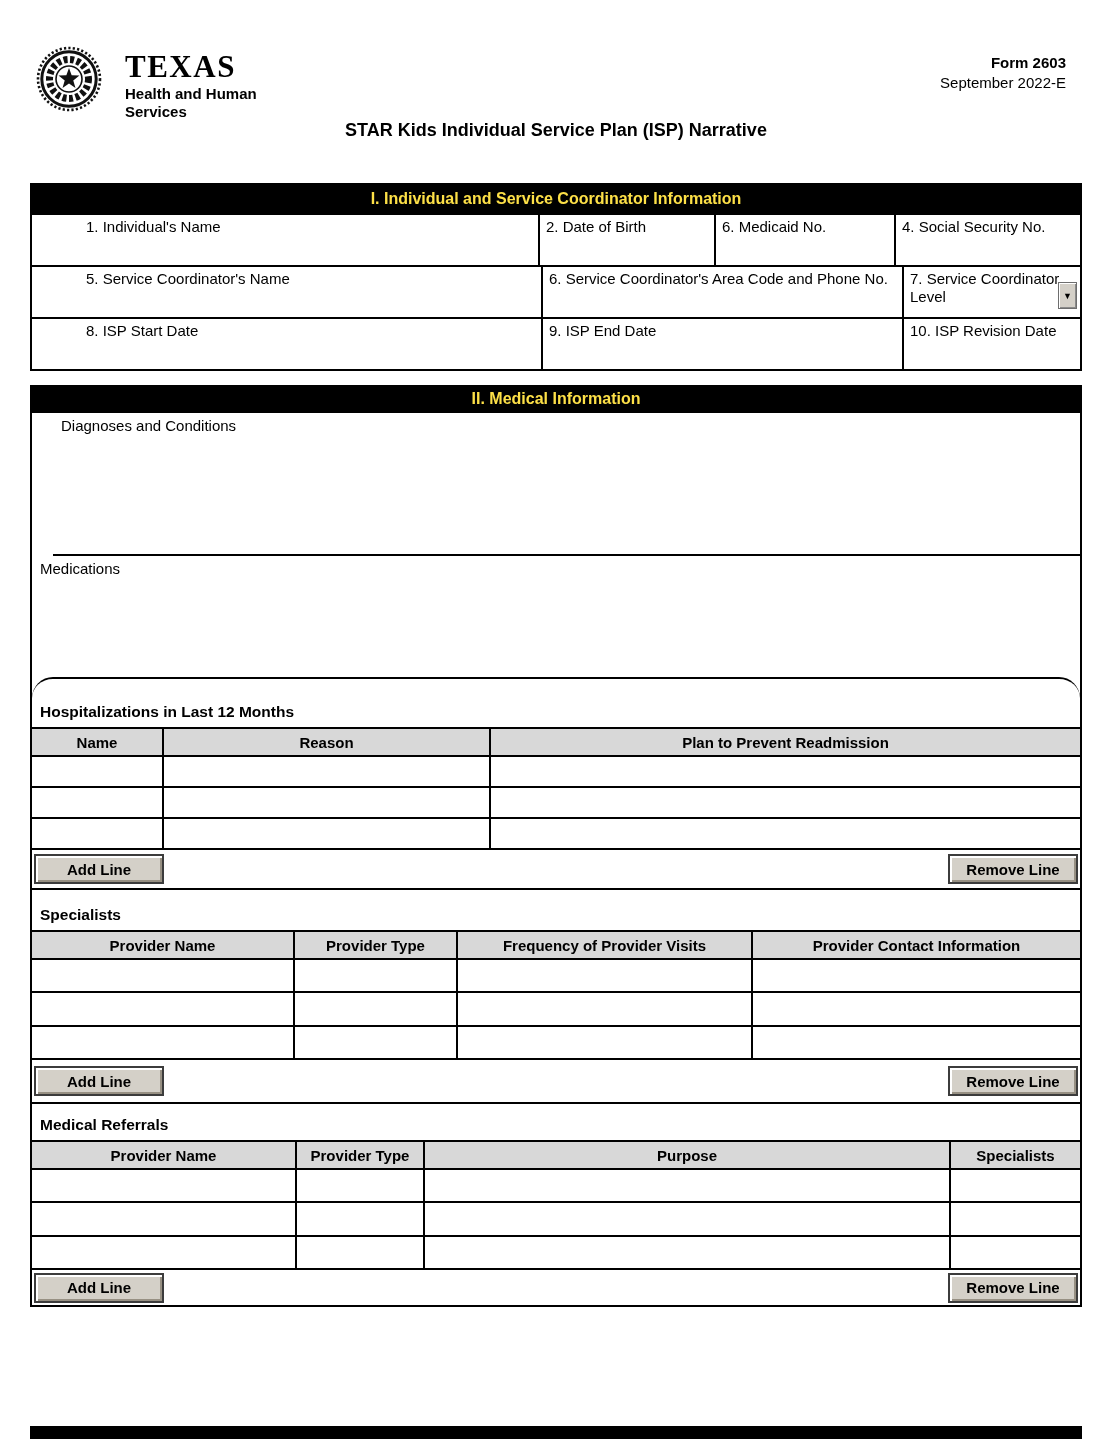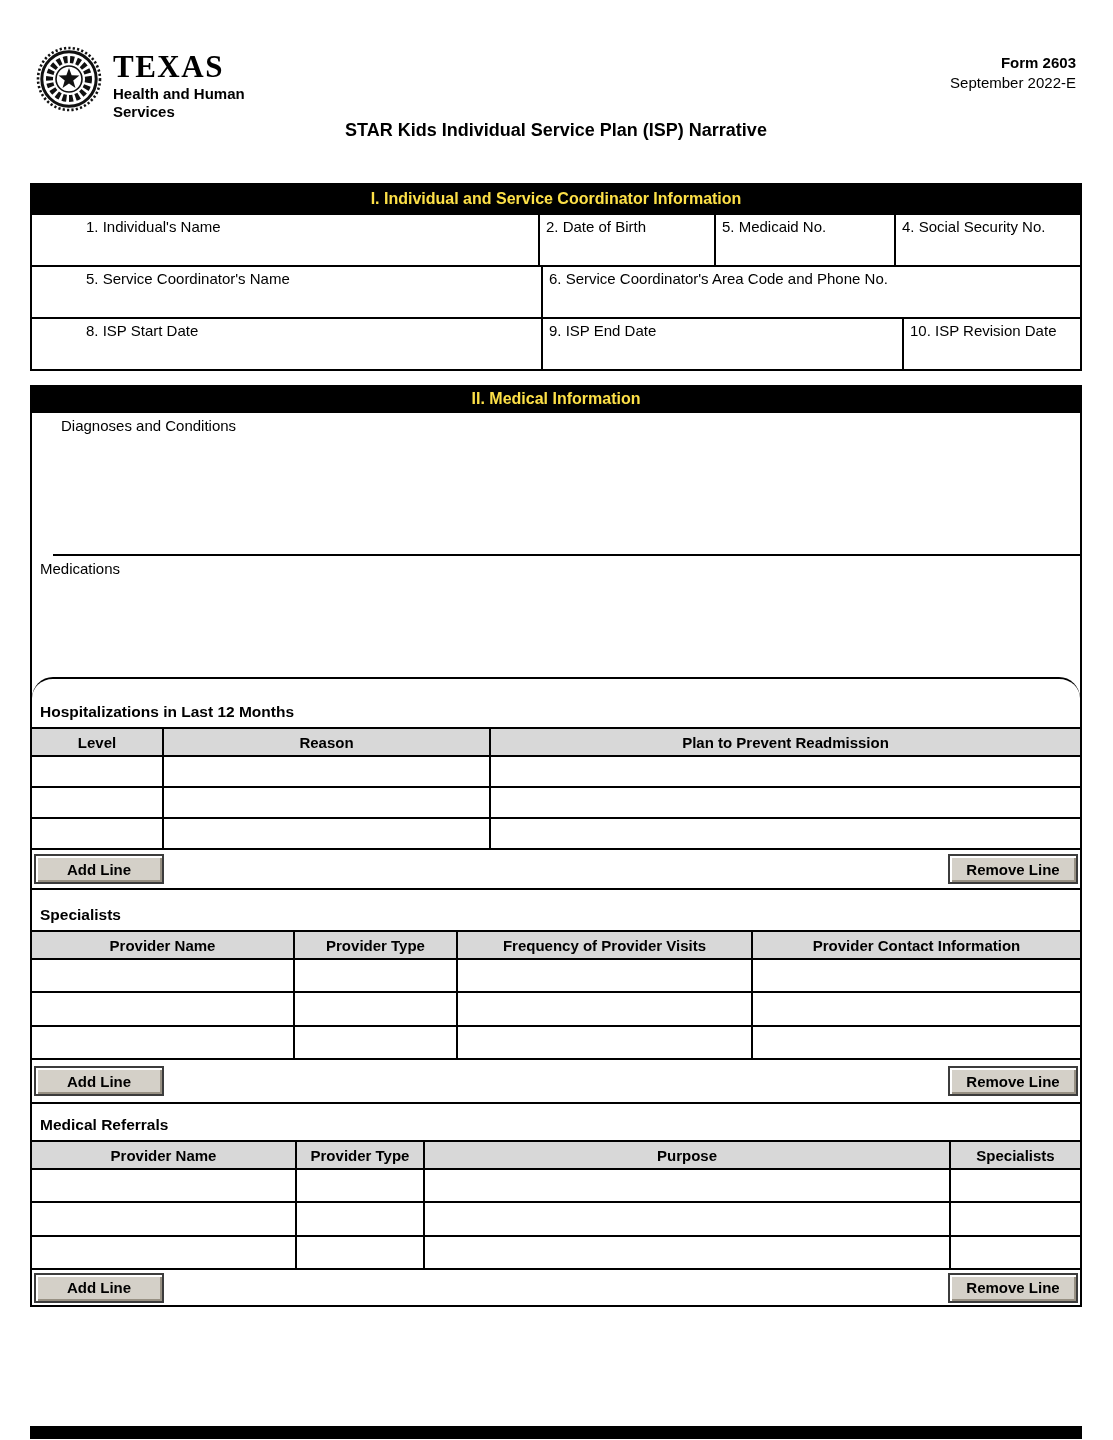--- a/index.html
+++ b/index.html
@@ -5,25 +5,25 @@
   * { margin:0; padding:0; box-sizing:border-box; }
   html,body { background:#fff; }
   .page {
     position:relative; width:1113px; height:1440px; background:#ffffff;
     font-family:"Liberation Sans", sans-serif; color:#000; overflow:hidden;
   }
 
   
   .logo { position:absolute; left:36px; top:46px; display:flex; align-items:flex-start; }
   .seal { width:66px; height:66px; }
-  .logo-text { margin-left:11px; padding-top:5px; }
+  .logo-text { margin-left:23px; padding-top:5px; }
   .logo-texas { font-family:"Liberation Serif", serif; font-size:31px; font-weight:600; letter-spacing:1.5px; line-height:1; }
   .logo-sub { font-size:15px; font-weight:bold; line-height:1.18; margin-top:3px; }
 
-  .form-meta { position:absolute; right:37px; top:53px; text-align:right; font-size:15px; line-height:1.3; }
+  .form-meta { position:absolute; right:47px; top:53px; text-align:right; font-size:15px; line-height:1.3; }
   .form-number { font-weight:bold; }
 
   .doc-title { position:absolute; left:30px; top:120px; width:1052px; text-align:center; font-size:18px; font-weight:bold; }
 
   
   .sec-header { background:#000; color:#fde047; font-weight:bold; font-size:16px; text-align:center; height:28px; line-height:28px; }
   .lbl { font-size:15px; }
   .bold-heading { font-weight:bold; font-size:15.5px; }
 
   
@@ -114,33 +114,39 @@
     <div class="sec-header">I. Individual and Service Coordinator Information</div>
 
     <div class="s1-row">
       <div class="s1-cell w1a">
         <span class="lbl">1. Individual's Name</span>
       </div>
       <div class="s1-cell w1b">
         <span class="lbl">2. Date of Birth</span>
       </div>
       <div class="s1-cell w1c">
-        <span class="lbl">5. Medicaid No.</span>
+        <span class="lbl">6. Medicaid No.</span>
       </div>
       <div class="s1-cell w1d">
         <span class="lbl">4. Social Security No.</span>
       </div>
     </div>
 
     <div class="s1-row">
       <div class="s1-cell w2a">
         <span class="lbl">5. Service Coordinator's Name</span>
       </div>
       <div class="s1-cell w2b">
         <span class="lbl">6. Service Coordinator's Area Code and Phone No.</span>
+      </div>
+      <div class="s1-cell w2c">
+        <span class="lbl">7. Service Coordinator Level</span>
+        <div class="dropdown">
+          <span>▼</span>
+        </div>
       </div>
     </div>
 
     <div class="s1-row">
       <div class="s1-cell w2a">
         <span class="lbl">8. ISP Start Date</span>
       </div>
       <div class="s1-cell w2b">
         <span class="lbl">9. ISP End Date</span>
       </div>
@@ -166,21 +172,21 @@
     </div>
     <div class="tbl-wrap tw-hosp">
       <table class="inner">
         <colgroup>
             <col style="width:131px">
             <col style="width:327px">
             <col>
           </colgroup>
         <thead>
           <tr>
-            <th>Level</th>
+            <th>Name</th>
             <th>Reason</th>
             <th>Plan to Prevent Readmission</th>
           </tr>
         </thead>
         <tbody>
           <tr>
               <td></td>
               <td></td>
               <td></td>
             </tr>

